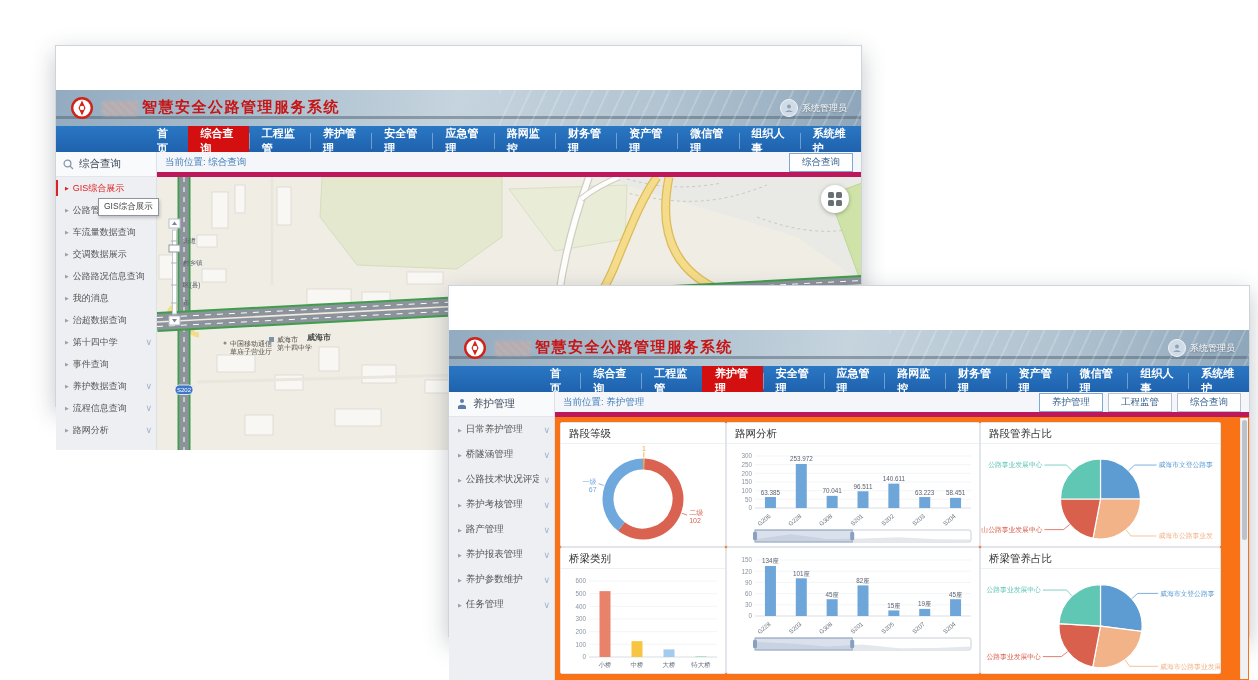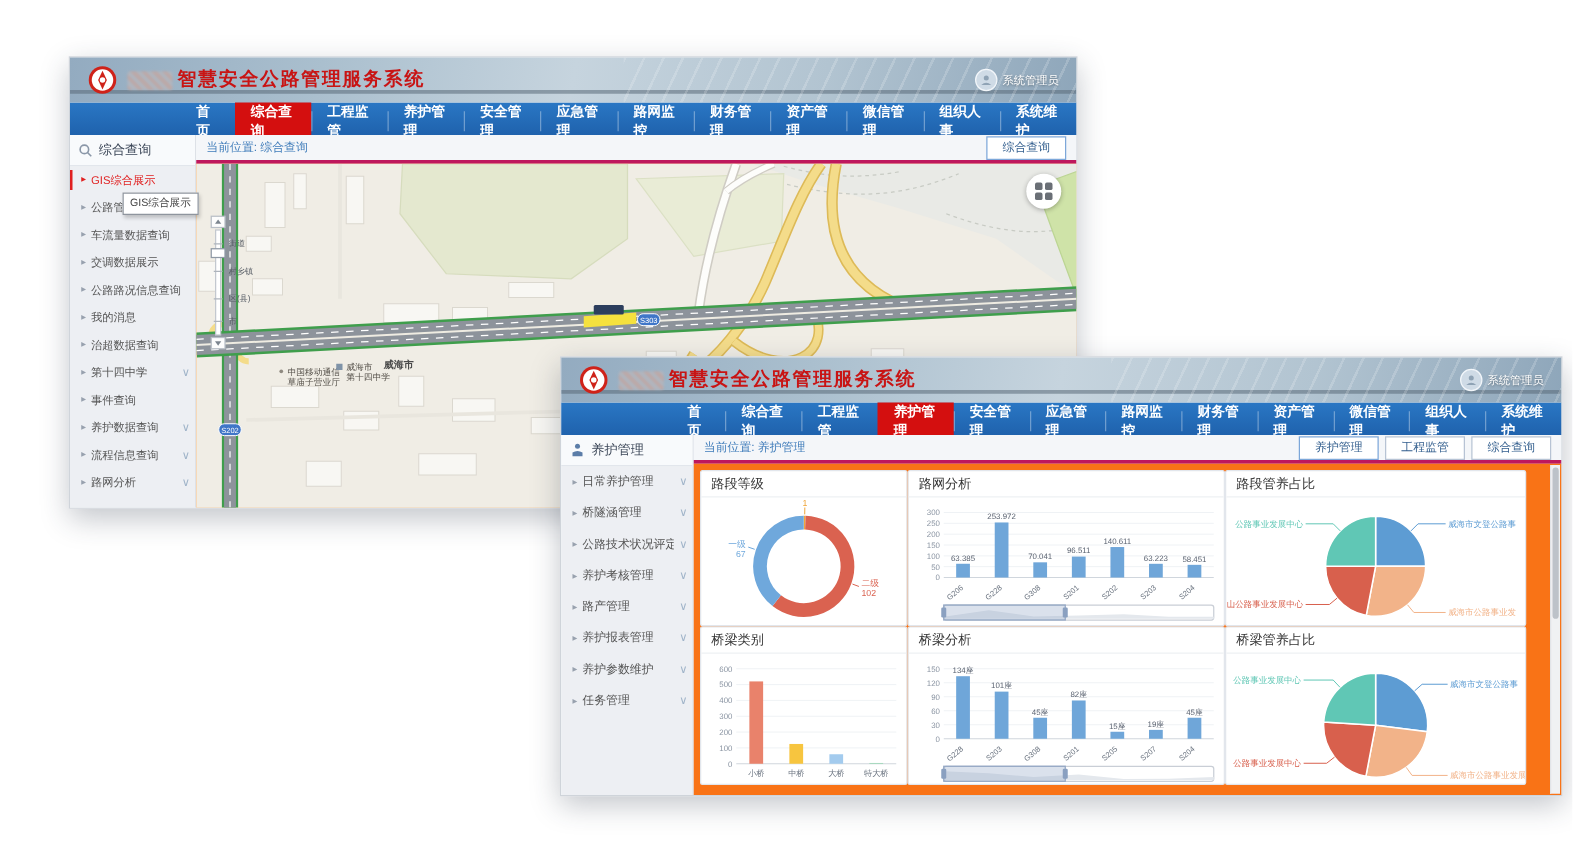--- a/index.html
+++ b/index.html
@@ -2,21 +2,21 @@
 <html><head>
 <meta charset="utf-8">
 <style>
   html,body{margin:0;padding:0;background:#fff;font-family:"Liberation Sans","DejaVu Sans",sans-serif;}
   #stage{position:relative;width:1258px;height:680px;overflow:hidden;background:#fff;}
   .win{position:absolute;background:#fff;border:1px solid #cfd4da;box-shadow:0 8px 22px rgba(40,50,70,.28);}
   #win-back{left:55px;top:45px;width:805px;height:360px;z-index:1;}
   #win-front{left:448px;top:285px;width:800px;height:350px;z-index:2;}
   
   .hdr{position:relative;height:36px;overflow:hidden;
-    background:linear-gradient(100deg,#93abc0 0%,#aabfce 25%,#c6d4de 50%,#b2c4d1 75%,#8ea6ba 100%);}
+    background:linear-gradient(100deg,#93abc0 0%,#aabfce 25%,#c6d4de 50%,#b2c4d1 75%,#8ea6ba 100%);margin-top:44px;}
   .hdr::before{content:"";position:absolute;left:0;right:0;bottom:7px;height:3px;background:rgba(90,105,120,.55);}
   .hdr::after{content:"";position:absolute;left:55%;right:0;top:0;bottom:0;
     background:repeating-linear-gradient(115deg,rgba(255,255,255,.18) 0 2px,transparent 2px 14px);}
   .hdr .logo{position:absolute;left:14px;top:6px;width:24px;height:24px;z-index:3;}
   .hdr .redact{position:absolute;left:46px;top:11px;width:36px;height:15px;z-index:3;border-radius:2px;
     background:repeating-linear-gradient(45deg,#c2a8a4 0 3px,#b5b6bd 3px 6px);filter:blur(1px);opacity:.85;}
   .hdr .app-title{position:absolute;left:86px;top:8px;z-index:3;font-size:15px;font-weight:bold;color:#c81414;letter-spacing:1.5px;}
   .userbox{position:absolute;right:14px;top:9px;z-index:4;display:flex;align-items:center;gap:4px;cursor:pointer;}
   .userbox .avatar{width:16px;height:16px;border-radius:50%;background:#cfdbe6;border:1px solid #f2f6fa;display:flex;align-items:center;justify-content:center;}
   .userbox .uname{font-size:9px;color:#fff;text-shadow:0 1px 2px rgba(0,0,0,.4);}
@@ -35,21 +35,21 @@
   #win-front .side-item{height:25px;font-size:9.5px;}
   .side-item .caret{font-size:5px;color:#98a1ae;flex:none;}
   .side-item .lbl{white-space:nowrap;overflow:hidden;}
   .side-item .chev{margin-left:auto;color:#9fb3c8;font-size:9px;}
   .side-item.active{color:#e02020;}
   .side-item.active::before{content:"";position:absolute;left:0;top:3px;bottom:3px;border-left:2px solid #e02020;}
   .side-item.active .caret{color:#e02020;}
   .tooltip{position:absolute;left:42px;top:46px;background:#fff;border:1px solid #8f959e;box-shadow:1px 2px 3px rgba(0,0,0,.2);font-size:8.5px;color:#444;padding:2px 5px;white-space:nowrap;z-index:5;}
   
   .content{flex:1;display:flex;flex-direction:column;min-width:0;position:relative;}
-  .crumb-bar{height:20px;background:#f4f6f9;border-bottom:3px solid #be185d;display:flex;align-items:center;padding:0 8px;flex:none;}
+  .crumb-bar{height:20px;background:#f4f6f9;border-bottom:5px solid #be185d;display:flex;align-items:center;padding:0 8px;flex:none;}
   .crumb{font-size:9.5px;color:#3f7cba;}
   .actions{margin-left:auto;display:flex;gap:5px;}
   .act-btn{font-size:9.5px;color:#35608f;background:#fff;border:1px solid #b7c3d4;padding:2px 12px;cursor:pointer;font-family:inherit;}
   .act-btn:first-child{border-color:#7da7d9;}
   
   .map-wrap{flex:1;position:relative;overflow:hidden;background:#fdba74;}
   .grid-btn{position:absolute;right:12px;top:8px;width:28px;height:28px;border-radius:50%;background:#fff;box-shadow:0 1px 4px rgba(0,0,0,.3);display:flex;align-items:center;justify-content:center;cursor:pointer;}
   .grid-btn .cells{display:grid;grid-template-columns:6px 6px;grid-template-rows:6px 6px;gap:2px;}
   .grid-btn .cells i{background:#6a6f76;border-radius:1.5px;}
   
@@ -499,21 +499,20 @@
                 <text x="44" y="98" font-size="6.5" fill="#6b7480" text-anchor="middle">小桥</text>
                 <rect x="70.5" y="72.16666666666666" width="11" height="15.833333333333343" fill="#f7c53f"></rect>
                 <text x="76" y="98" font-size="6.5" fill="#6b7480" text-anchor="middle">中桥</text>
                 <rect x="102.5" y="80.4" width="11" height="7.599999999999994" fill="#a3cbee"></rect>
                 <text x="108" y="98" font-size="6.5" fill="#6b7480" text-anchor="middle">大桥</text>
                 <rect x="134.5" y="87.36666666666667" width="11" height="0.6333333333333258" fill="#98d6b4"></rect>
                 <text x="140" y="98" font-size="6.5" fill="#6b7480" text-anchor="middle">特大桥</text>
               </svg>
           </div>
           <div class="card">
-            <div class="card-title">桥梁分析</div>
             <svg width="252" height="104">
                 <line x1="28" y1="68" x2="244" y2="68" stroke="#c9d0d8" stroke-width="0.7"></line>
                 <text x="25" y="70.3" font-size="6.3" fill="#8a94a2" text-anchor="end">0</text>
                 <line x1="28" y1="56.800000000000004" x2="244" y2="56.800000000000004" stroke="#edf0f4" stroke-width="0.7"></line>
                 <text x="25" y="59.1" font-size="6.3" fill="#8a94a2" text-anchor="end">30</text>
                 <line x1="28" y1="45.6" x2="244" y2="45.6" stroke="#edf0f4" stroke-width="0.7"></line>
                 <text x="25" y="47.9" font-size="6.3" fill="#8a94a2" text-anchor="end">60</text>
                 <line x1="28" y1="34.400000000000006" x2="244" y2="34.400000000000006" stroke="#edf0f4" stroke-width="0.7"></line>
                 <text x="25" y="36.7" font-size="6.3" fill="#8a94a2" text-anchor="end">90</text>
                 <line x1="28" y1="23.199999999999996" x2="244" y2="23.199999999999996" stroke="#edf0f4" stroke-width="0.7"></line>

